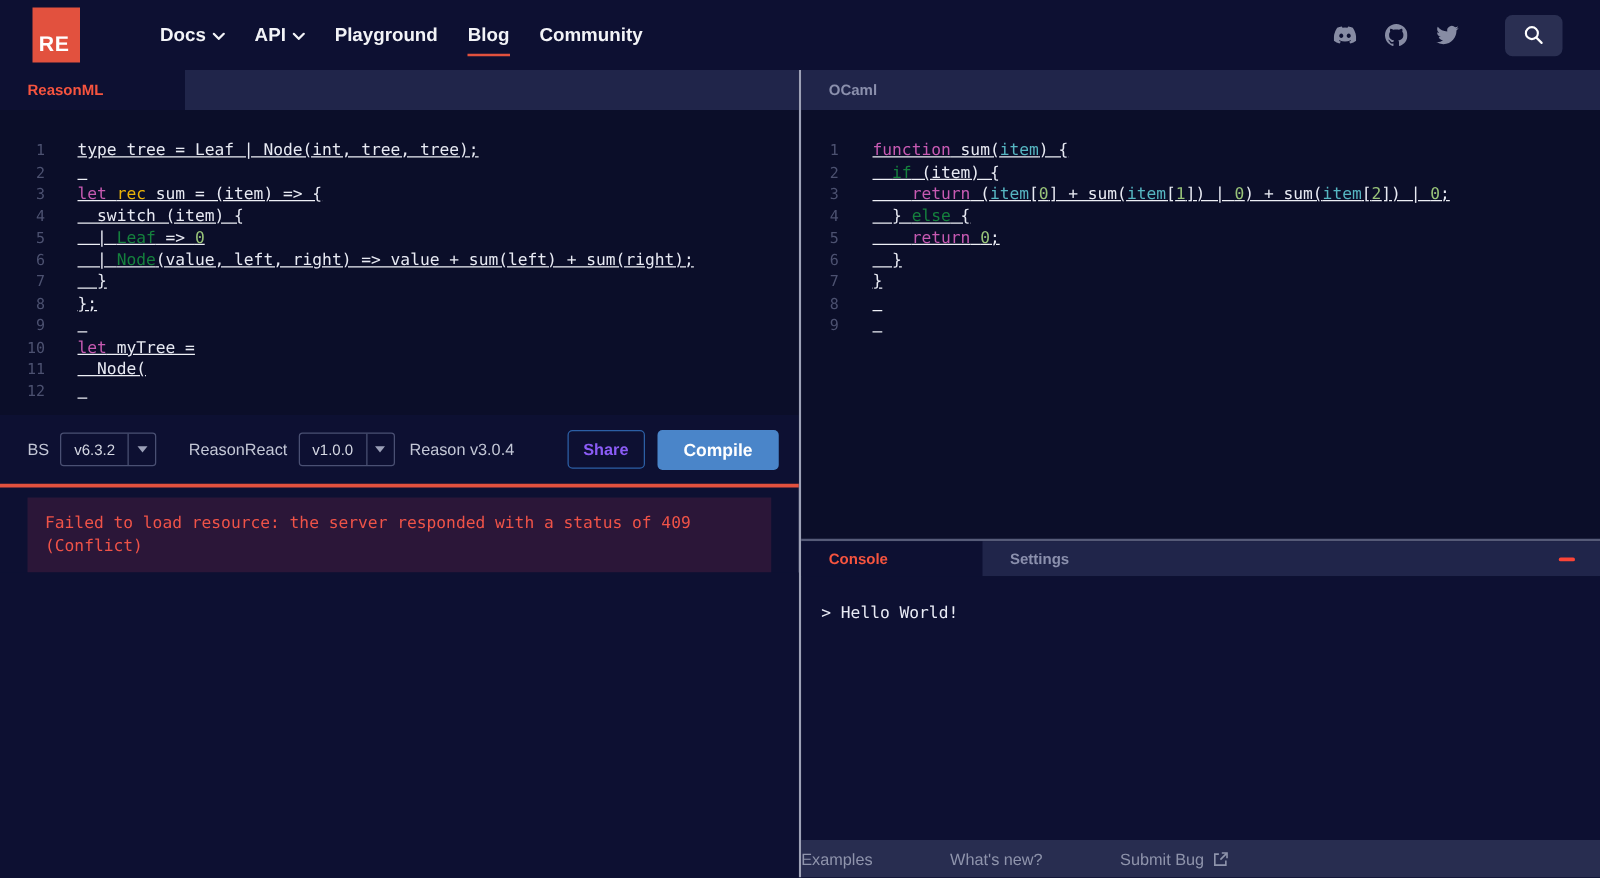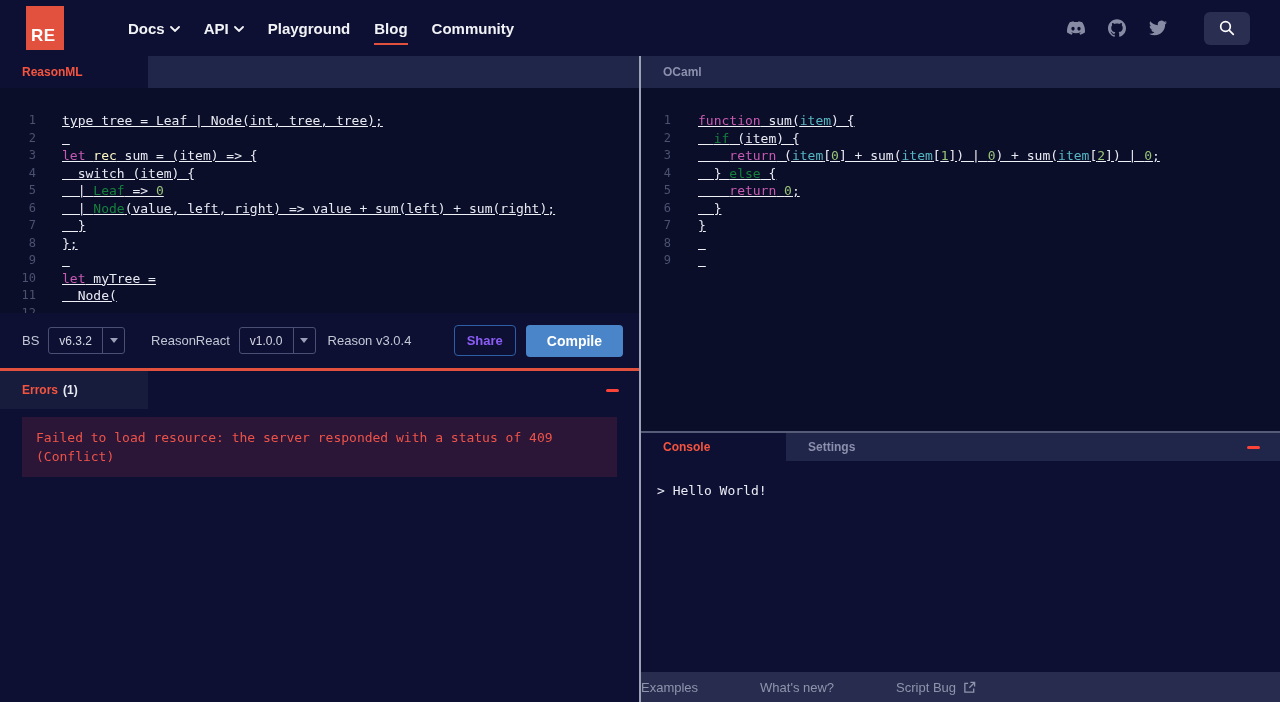--- a/index.html
+++ b/index.html
@@ -61,21 +61,21 @@
   .right-col .gutter { width:38px; padding-right:8px; }
   .code {
     padding-top:24px; font-family:"DejaVu Sans Mono", monospace; font-size:13px;
     line-height:17.5px; white-space:pre; flex:1;text-decoration:underline;
   }
   .left-col .code { padding-left:16px; }
   .right-col .code { padding-left:19px; }
   .code-line { height:17.5px; }
   .tok-plain { color:#e8eaf3; }
   .tok-kw { color:#c75ab2; }
-  .tok-blue { color:#fef9c3; }
+  .tok-blue { color:#eab308; }
   .tok-orange { color:#15803d; }
   .tok-green { color:#98c379; }
   .tok-teal { color:#56b6c2; }
   
   .toolbar {
     height:55px; flex:none; background:#0d1032; display:flex; align-items:center;
     padding:0 16px 0 22px; gap:0;
   }
   .tb-label { font-size:13px; color:#c3c7d6; }
   .dropdown {
@@ -235,29 +235,20 @@
         <span class="dd-caret">
             <span></span>
           </span>
       </div>
       <span class="tb-gap2"></span>
       <span class="tb-label">Reason v3.0.4</span>
       <button class="share-btn">Share</button>
       <button class="compile-btn">Compile</button>
     </div>
     <div class="err-line"></div>
-    <div class="errors-header">
-      <div class="errors-tab">
-        <span class="errors-title">Errors</span>
-        <span class="errors-count">(1)</span>
-      </div>
-      <div class="minus-slot">
-          <span class="minus"></span>
-        </div>
-    </div>
     <div class="error-box">Failed to load resource: the server responded with a status of 409
 (Conflict)</div>
     <div class="left-rest"></div>
   </div>
 
   <div class="right-col">
     <div class="tabbar">
       <div class="tab">
         <span>OCaml</span>
       </div>
@@ -292,21 +283,21 @@
       <span>&gt; Hello World!</span>
     </div>
     <div class="footer">
       <span class="footer-link">
         <span>Examples</span>
       </span>
       <span class="footer-link">
         <span>What's new?</span>
       </span>
       <span class="footer-link">
-        <span>Script Bug</span>
+        <span>Submit Bug</span>
         <span>
           <svg width="13" height="13" viewBox="0 0 14 14" fill="none" stroke="#8f94ac" stroke-width="1.4">
               <path d="M5.5 2.5H2v9.5h9.5V8"></path>
               <path d="M8 1.5h4.5V6"></path>
               <path d="M12.2 1.8L6.8 7.2"></path>
             </svg>
         </span>
       </span>
     </div>
   </div>

